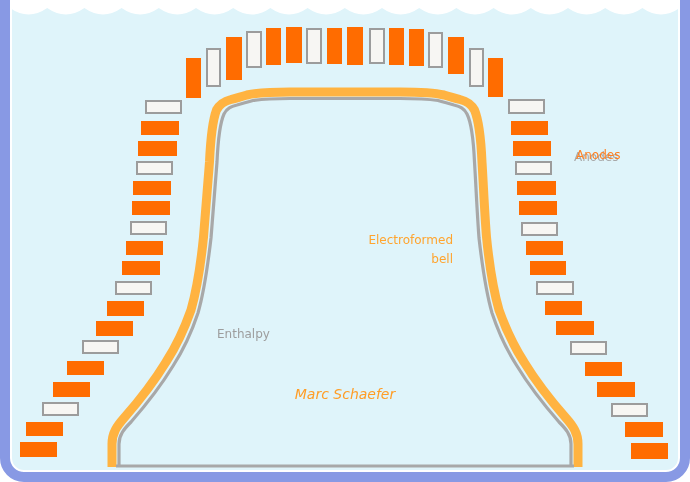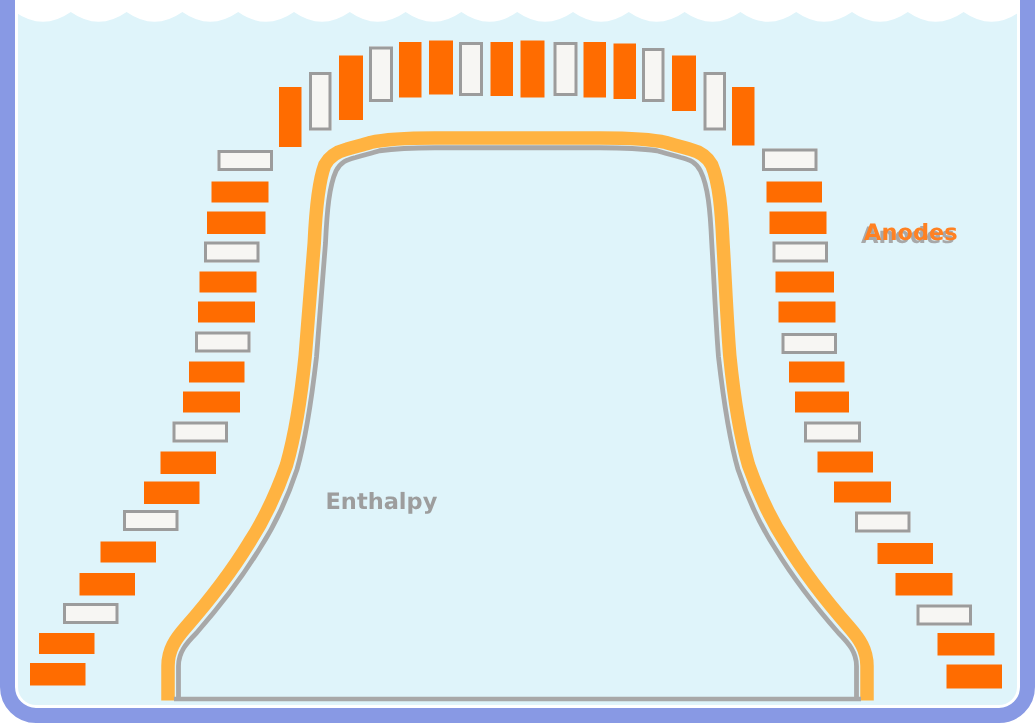--- a/index.html
+++ b/index.html
@@ -17,21 +17,21 @@
   }
   .layer{position:absolute;left:0;top:0;width:690px;height:482px;}
   svg.layer{pointer-events:none;}
   .wave-path{fill:var(--water_white);stroke:none;}
   .bell-orange{fill:none;stroke:var(--bell);stroke-width:9;stroke-linejoin:round;}
   .mandrel-gray{fill:none;stroke:var(--mandrel);stroke-width:3.2;stroke-linejoin:round;}
   .mandrel-base{fill:none;stroke:var(--mandrel);stroke-width:3;}
   .anode{position:absolute;box-sizing:border-box;}
   .anode.o{background:var(--anode_orange);}
   .anode.w{background:var(--anode_white);border:2px solid var(--anode_white_border);}
-  .lbl{position:absolute;font-weight:bold;font-size:15px;line-height:19px;white-space:nowrap;}
+  .lbl{position:absolute;font-weight:normal;font-size:12px;line-height:19px;white-space:nowrap;}
   .lbl-anodes{left:576px;top:146px;color:var(--label_anodes);
     text-shadow:-2px 2px 0 var(--label_anodes_shadow);}
   .lbl-bell{left:352px;top:231px;width:101px;text-align:right;white-space:normal;
     color:var(--label_bell);}
   .lbl-mandrel{left:217px;top:325px;color:var(--label_mandrel);}
   .signature{position:absolute;left:280px;top:385px;width:130px;text-align:center;
     font-style:italic;font-size:14px;line-height:19px;color:var(--signature);}
 </style>
 </head>
 <body>
@@ -145,17 +145,19 @@
       <div class="anode o" style="left: 556px; top: 321px; width: 38px; height: 14px;"></div>
       <div class="anode w" style="left: 570px; top: 341px; width: 37px; height: 14px;"></div>
       <div class="anode o" style="left: 585px; top: 362px; width: 37px; height: 14px;"></div>
       <div class="anode o" style="left: 597px; top: 382px; width: 38px; height: 15px;"></div>
       <div class="anode w" style="left: 611px; top: 403px; width: 37px; height: 14px;"></div>
       <div class="anode o" style="left: 625px; top: 422px; width: 38px; height: 15px;"></div>
       <div class="anode o" style="left: 631px; top: 443px; width: 37px; height: 16px;"></div>
     </div>
 
   <div class="lbl lbl-anodes">Anodes</div>
+  <div class="lbl lbl-bell">Electroformed bell</div>
   <div class="lbl lbl-mandrel">Enthalpy</div>
   <div class="signature">
+    <div>Marc Schaefer</div>
   </div>
 
 </div>
 
 </body></html>

